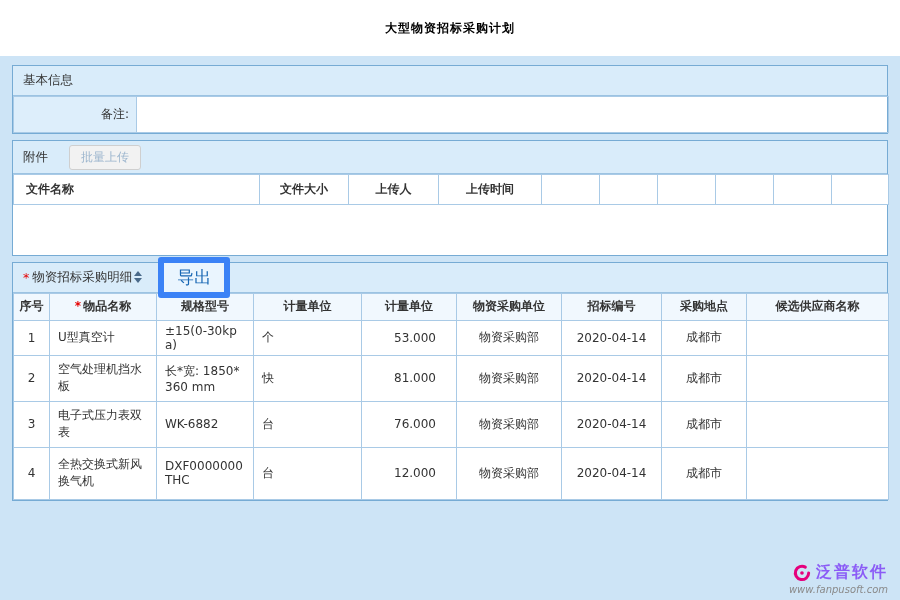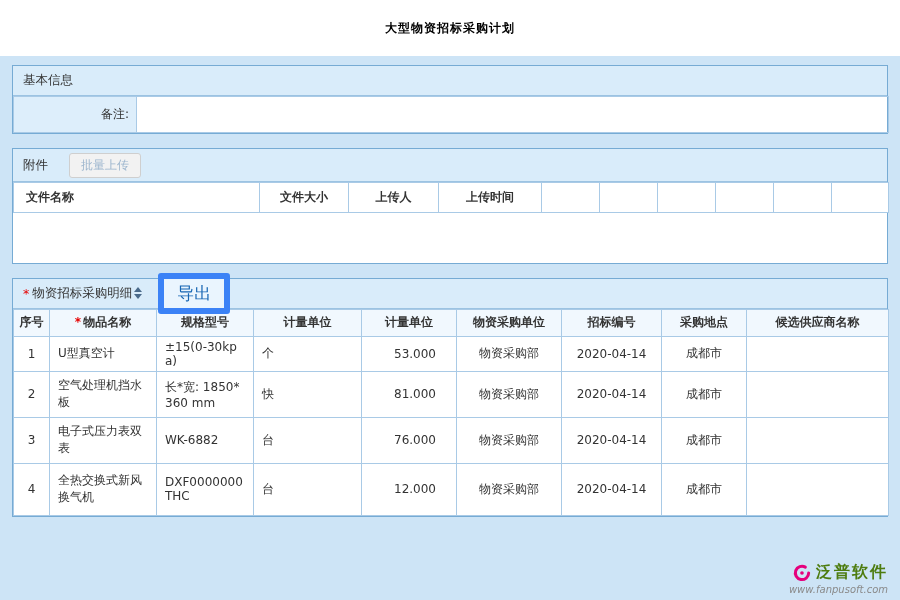--- a/index.html
+++ b/index.html
@@ -21,21 +21,21 @@
   .title-band h1 { font-size: 12px; font-weight: bold; color: #000; letter-spacing: 1px; }
 
   .content {
     position: absolute;
     top: 56px; left: 0; right: 0; bottom: 0;
     background: #cde4f6;
     padding: 9px 12px 0 12px;
     overflow: hidden;
   }
 
-  .panel { background: #fff; border: 1px solid #76abd4; margin-bottom: 14px; }
+  .panel { background: #fff; border: 1px solid #76abd4; margin-bottom: 6px; }
   .panel-header {
     height: 30px;
     background: #d9ecfa;
     display: flex;
     align-items: center;
     gap: 8px;
     padding: 0 10px;
     font-size: 12.5px;
     color: #333;
     border-bottom: 1px solid #9cc3e2;
@@ -92,21 +92,21 @@
   .detail-table td.num { text-align: right; padding-right: 20px; }
 
   
   .sort-icon { display: inline-flex; flex-direction: column; gap: 2px; margin-left: 1px; cursor: pointer; }
   .sort-icon .up { width: 0; height: 0; border-left: 4px solid transparent; border-right: 4px solid transparent; border-bottom: 5px solid #4a6a8a; }
   .sort-icon .down { width: 0; height: 0; border-left: 4px solid transparent; border-right: 4px solid transparent; border-top: 5px solid #4a6a8a; }
 
   
   .watermark { position: absolute; right: 12px; bottom: 5px; text-align: right; z-index: 5; }
   .wm-row { display: flex; align-items: center; justify-content: flex-end; gap: 4px; }
-  .wm-brand { font-size: 16px; font-weight: bold; color: #4d7c0f; letter-spacing: 2px; }
+  .wm-brand { font-size: 16px; font-weight: bold; color: #8b5cf6; letter-spacing: 2px; }
   .wm-url { font-size: 10px; color: #8a8a8a; font-style: italic; margin-top: 1px; }
 </style>
 </head>
 <body>
 
 <div class="title-band">
   <h1>大型物资招标采购计划</h1>
 </div>
 
 <div class="content">

